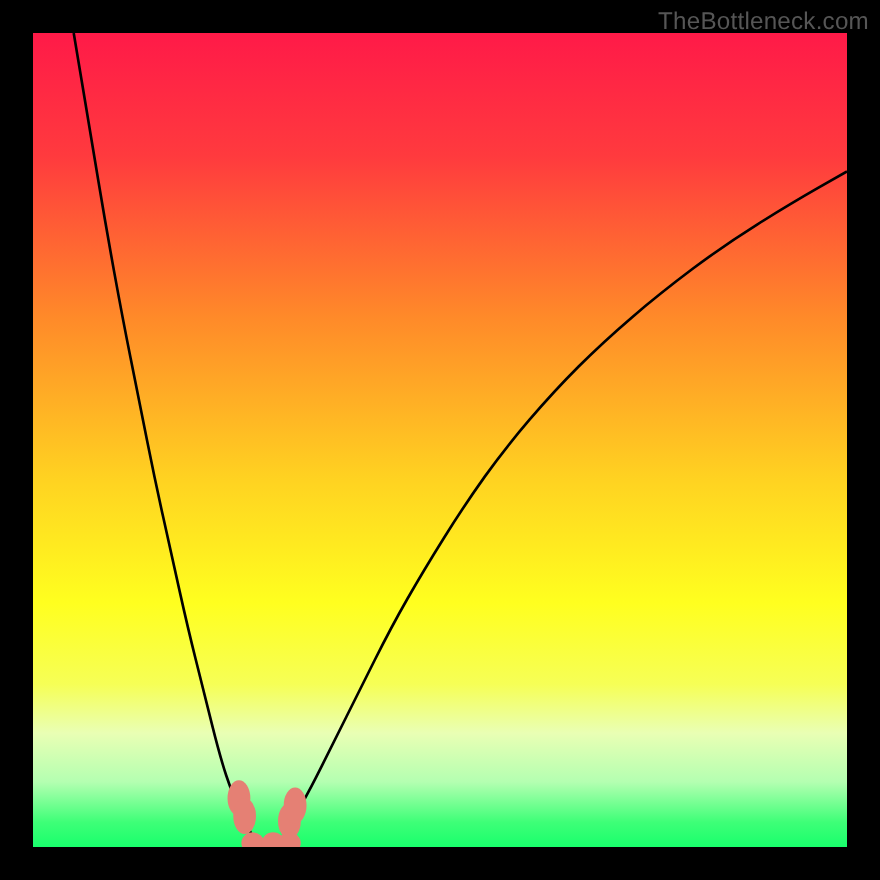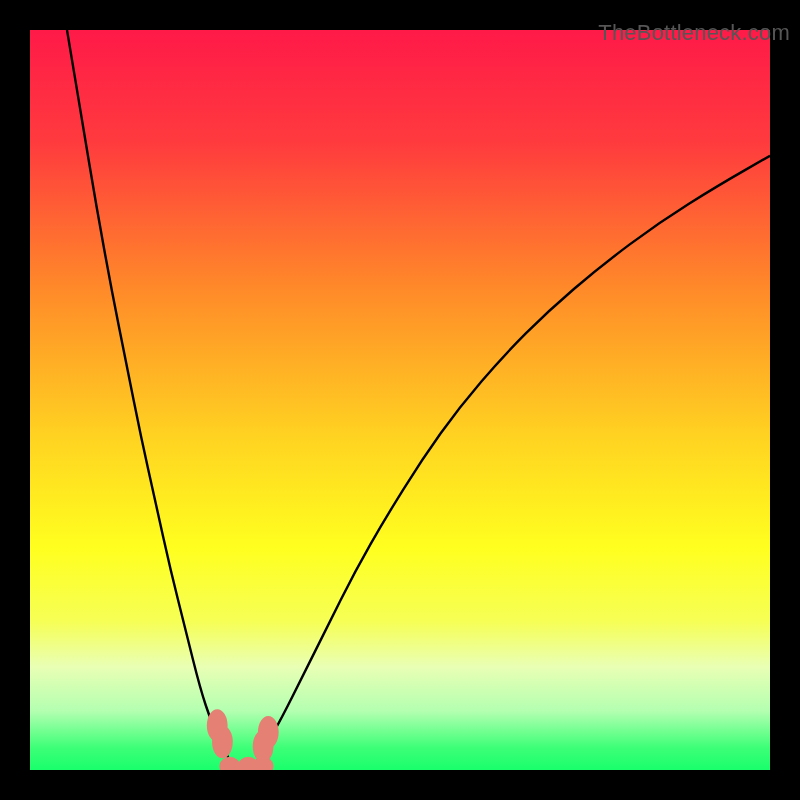--- a/index.html
+++ b/index.html
@@ -13,21 +13,20 @@
   }
   .watermark {
     position: absolute;
     top: 6px;
     right: 10px;
     color: #565656;
     font-size: 22px;
     font-weight: 500;
     letter-spacing: 0.2px;
     z-index: 10;
-    margin-top: 14px;
   }
   .plot-area {
     position: absolute;
     top: 30px;
     left: 30px;
     width: 740px;
     height: 740px;
     overflow: hidden;
   }
   .plot-svg {

